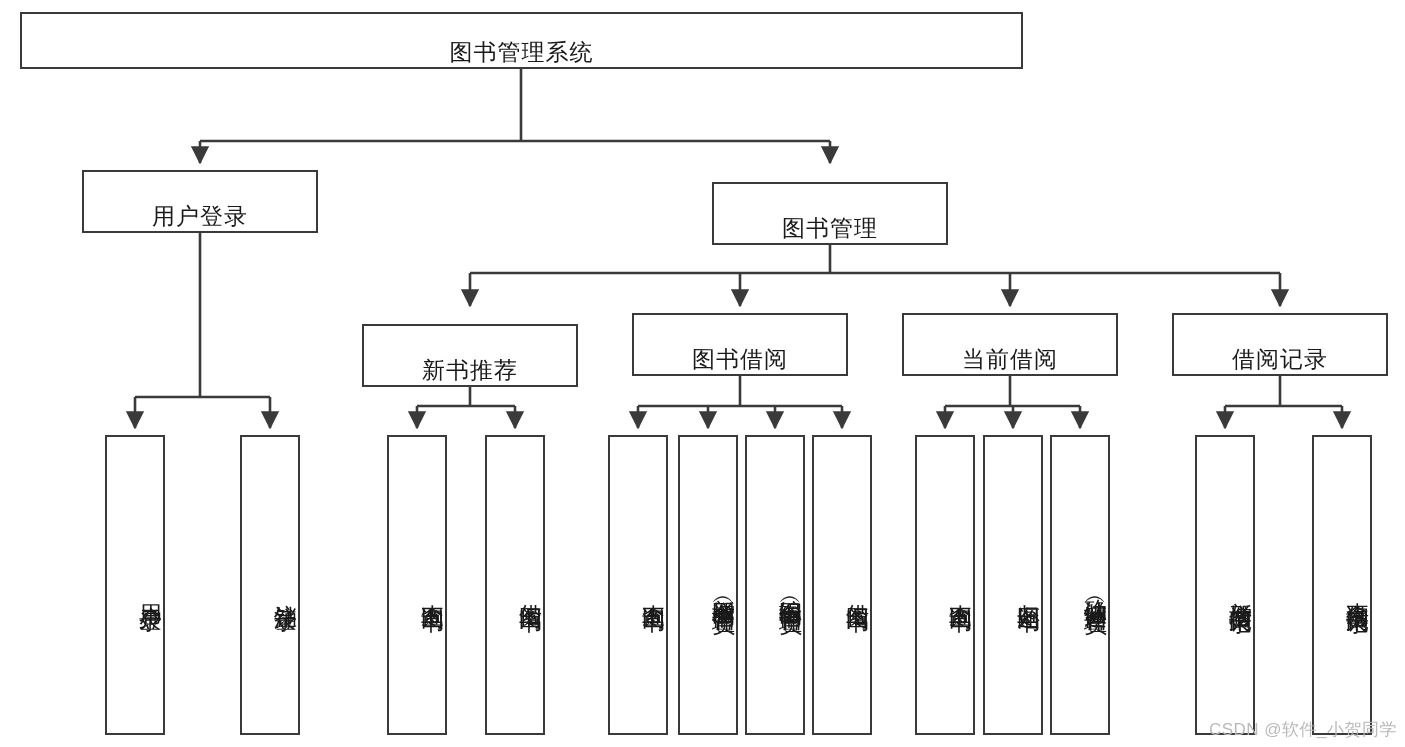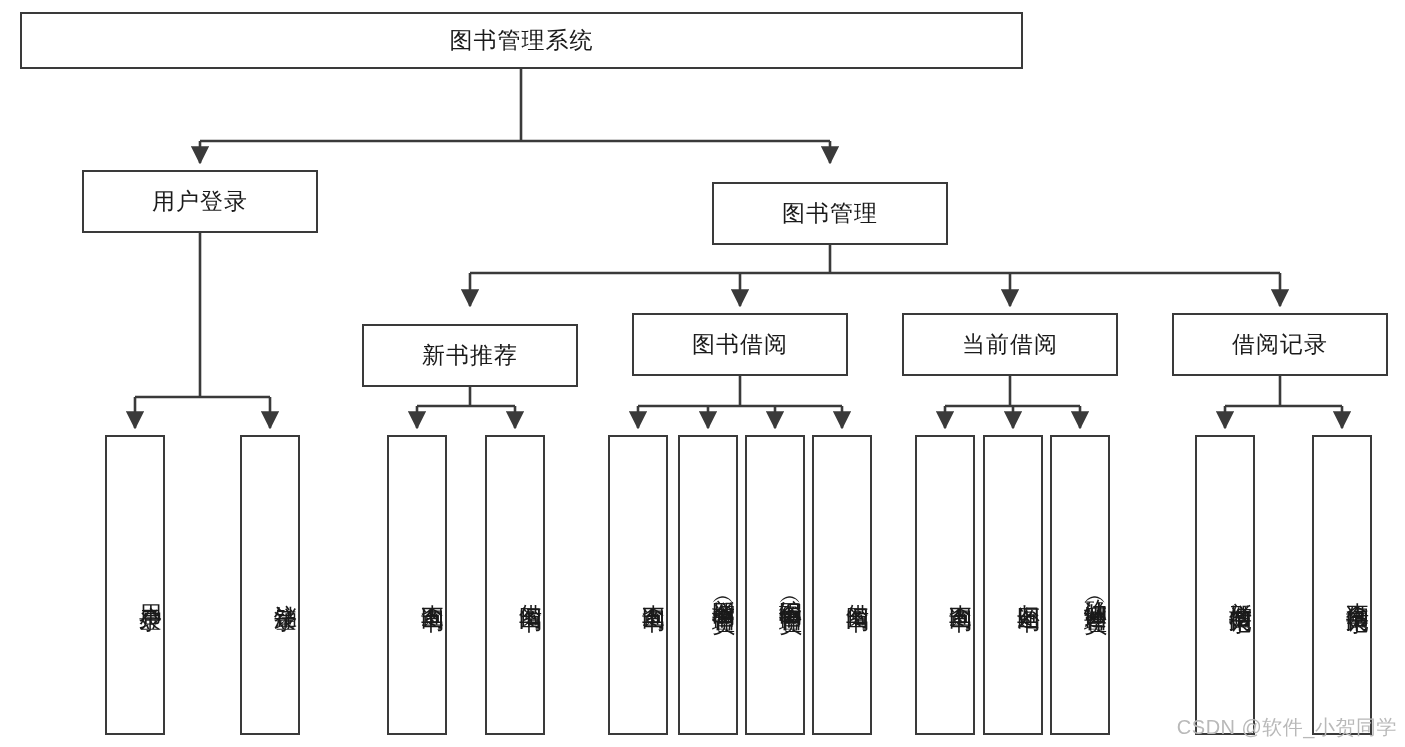--- a/index.html
+++ b/index.html
@@ -25,21 +25,21 @@
     width: 1405px;
     height: 747px;
     pointer-events: none;
   }
   .node {
     position: absolute;
     box-sizing: border-box;
     background: #ffffff;
     border: 2px solid #3a3a3a;
     display: flex;
-    align-items: center;
+    align-items: flex-end;
     justify-content: center;
     color: #1a1a1a;
     z-index: 2;
   }
   .node.h {
     font-size: 23px;
     letter-spacing: 1px;
     line-height: 1.2;
   }
   .node.v {
@@ -54,21 +54,21 @@
   }
   .node.v > .vtext {
     writing-mode: vertical-rl;
     text-orientation: upright;
     display: block;
   }
   .watermark {
     position: absolute;
     right: 8px;
     bottom: 6px;
-    font-size: 20px;
+    font-size: 17px;
     color: #b9b9b9;
     letter-spacing: 0.5px;
     z-index: 5;
     white-space: nowrap;
   }
 </style>
 </head>
 <body>
 
 <div id="canvas">

